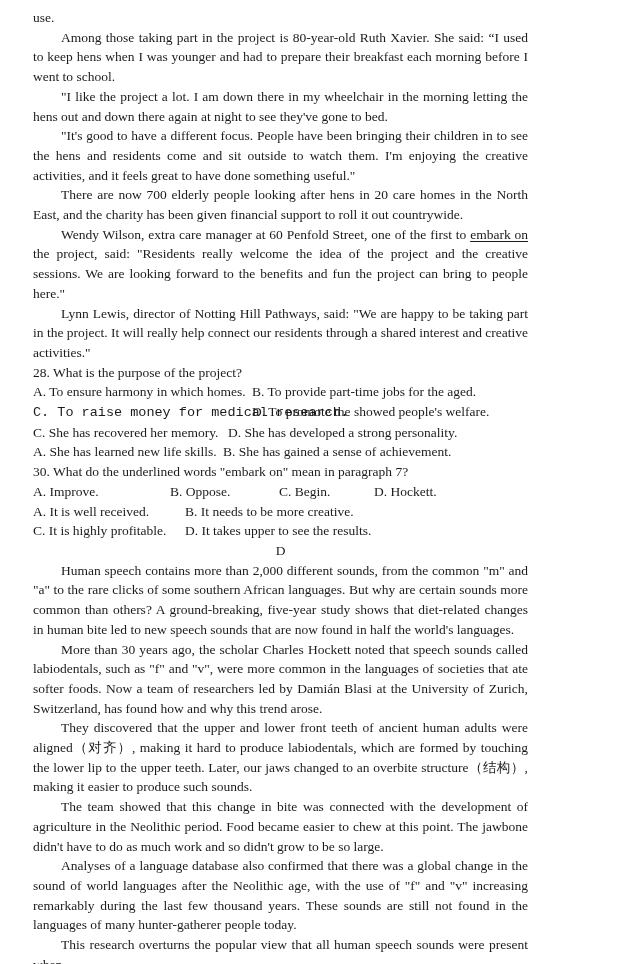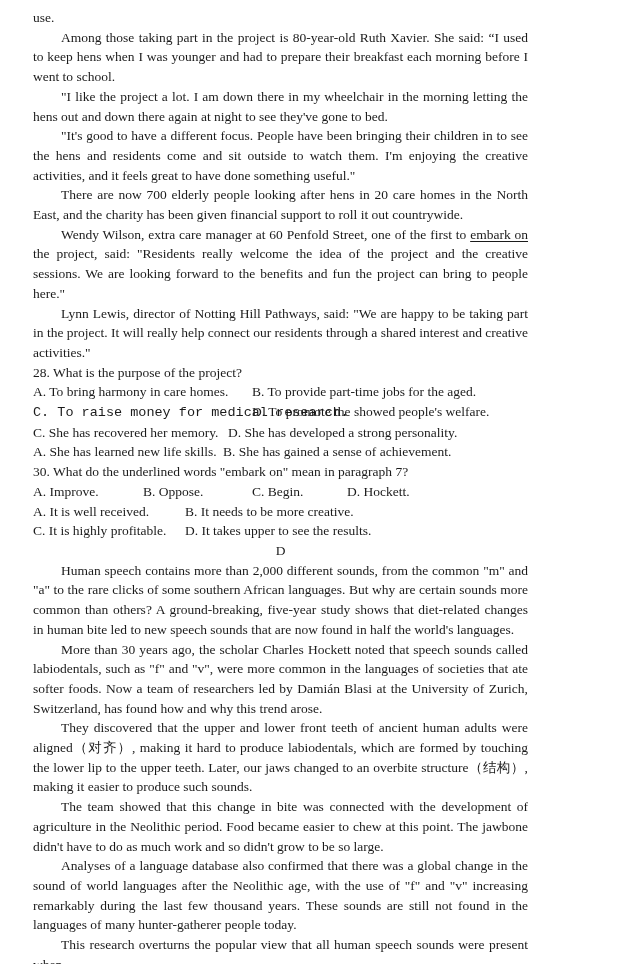--- a/index.html
+++ b/index.html
@@ -55,26 +55,26 @@
   <div id="passage-c">
       <p class="para"><span>Among those taking part in the project is 80-year-old Ruth Xavier. She said: “I used to keep hens when I was younger and had to prepare their breakfast each morning before I went to school.</span></p>
       <p class="para"><span>"I like the project a lot. I am down there in my wheelchair in the morning letting the hens out and down there again at night to see they've gone to bed.</span></p>
       <p class="para"><span>"It's good to have a different focus. People have been bringing their children in to see the hens and residents come and sit outside to watch them. I'm enjoying the creative activities, and it feels great to have done something useful."</span></p>
       <p class="para"><span>There are now 700 elderly people looking after hens in 20 care homes in the North East, and the charity has been given financial support to roll it out countrywide.</span></p>
       <p class="para"><span>Wendy Wilson, extra care manager at 60 Penfold Street, one of the first to </span><span class="u">embark on</span><span> the project, said: "Residents really welcome the idea of the project and the creative sessions. We are looking forward to the benefits and fun the project can bring to people here."</span></p>
       <p class="para"><span>Lynn Lewis, director of Notting Hill Pathways, said: "We are happy to be taking part in the project. It will really help connect our residents through a shared interest and creative activities."</span></p>
     </div>
   <div id="questions">
       <p class="stem">28. What is the purpose of the project?</p>
-      <p class="opt-row"><span class="opt" style="width: 219px;">A. To bring harmony in care homes.</span><span class="opt">B. To provide part-time jobs for the aged.</span></p>
+      <p class="opt-row"><span class="opt" style="width: 219px;">A. To ensure harmony in which homes.</span><span class="opt">B. To provide part-time jobs for the aged.</span></p>
       <p class="opt-row"><span class="opt" style="width: 219px; font-family: Liberation Mono, monospace;">C. To raise money for medical research.</span><span class="opt">D. To promote the showed people's welfare.</span></p>
       <p class="opt-row"><span class="opt" style="width: 195px;">C. She has recovered her memory.</span><span class="opt">D. She has developed a strong personality.</span></p>
       <p class="opt-row"><span class="opt" style="width: 190px;">A. She has learned new life skills.</span><span class="opt">B. She has gained a sense of achievement.</span></p>
       <p class="stem">30. What do the underlined words "embark on" mean in paragraph 7?</p>
-      <p class="opt-row"><span class="opt" style="width: 110px;">A. Improve.</span><span class="opt" style="width: 109px;">B. Oppose.</span><span class="opt" style="width: 95px;">C. Begin.</span><span class="opt">D. Hockett.</span></p>
+      <p class="opt-row"><span class="opt" style="width: 110px;">A. Improve.</span><span class="opt" style="width: 109px; margin-left: 27px;">B. Oppose.</span><span class="opt" style="width: 95px;">C. Begin.</span><span class="opt">D. Hockett.</span></p>
       <p class="opt-row"><span class="opt" style="width: 152px;">A. It is well received.</span><span class="opt">B. It needs to be more creative.</span></p>
       <p class="opt-row"><span class="opt" style="width: 152px;">C. It is highly profitable.</span><span class="opt">D. It takes upper to see the results.</span></p>
     </div>
   <p class="section-heading">D</p>
   <div id="passage-d">
       <p class="para"><span>Human speech contains more than 2,000 different sounds, from the common "m" and "a" to the rare clicks of some southern African languages. But why are certain sounds more common than others? A ground-breaking, five-year study shows that diet-related changes in human bite led to new speech sounds that are now found in half the world's languages.</span></p>
       <p class="para"><span>More than 30 years ago, the scholar Charles Hockett noted that speech sounds called labiodentals, such as "f" and "v", were more common in the languages of societies that ate softer foods. Now a team of researchers led by Damián Blasi at the University of Zurich, Switzerland, has found how and why this trend arose.</span></p>
       <p class="para"><span>They discovered that the upper and lower front teeth of ancient human adults were aligned（对齐）, making it hard to produce labiodentals, which are formed by touching the lower lip to the upper teeth. Later, our jaws changed to an overbite structure（结构）, making it easier to produce such sounds.</span></p>
       <p class="para"><span>The team showed that this change in bite was connected with the development of agriculture in the Neolithic period. Food became easier to chew at this point. The jawbone didn't have to do as much work and so didn't grow to be so large.</span></p>
       <p class="para"><span>Analyses of a language database also confirmed that there was a global change in the sound of world languages after the Neolithic age, with the use of "f" and "v" increasing remarkably during the last few thousand years. These sounds are still not found in the languages of many hunter-gatherer people today.</span></p>

